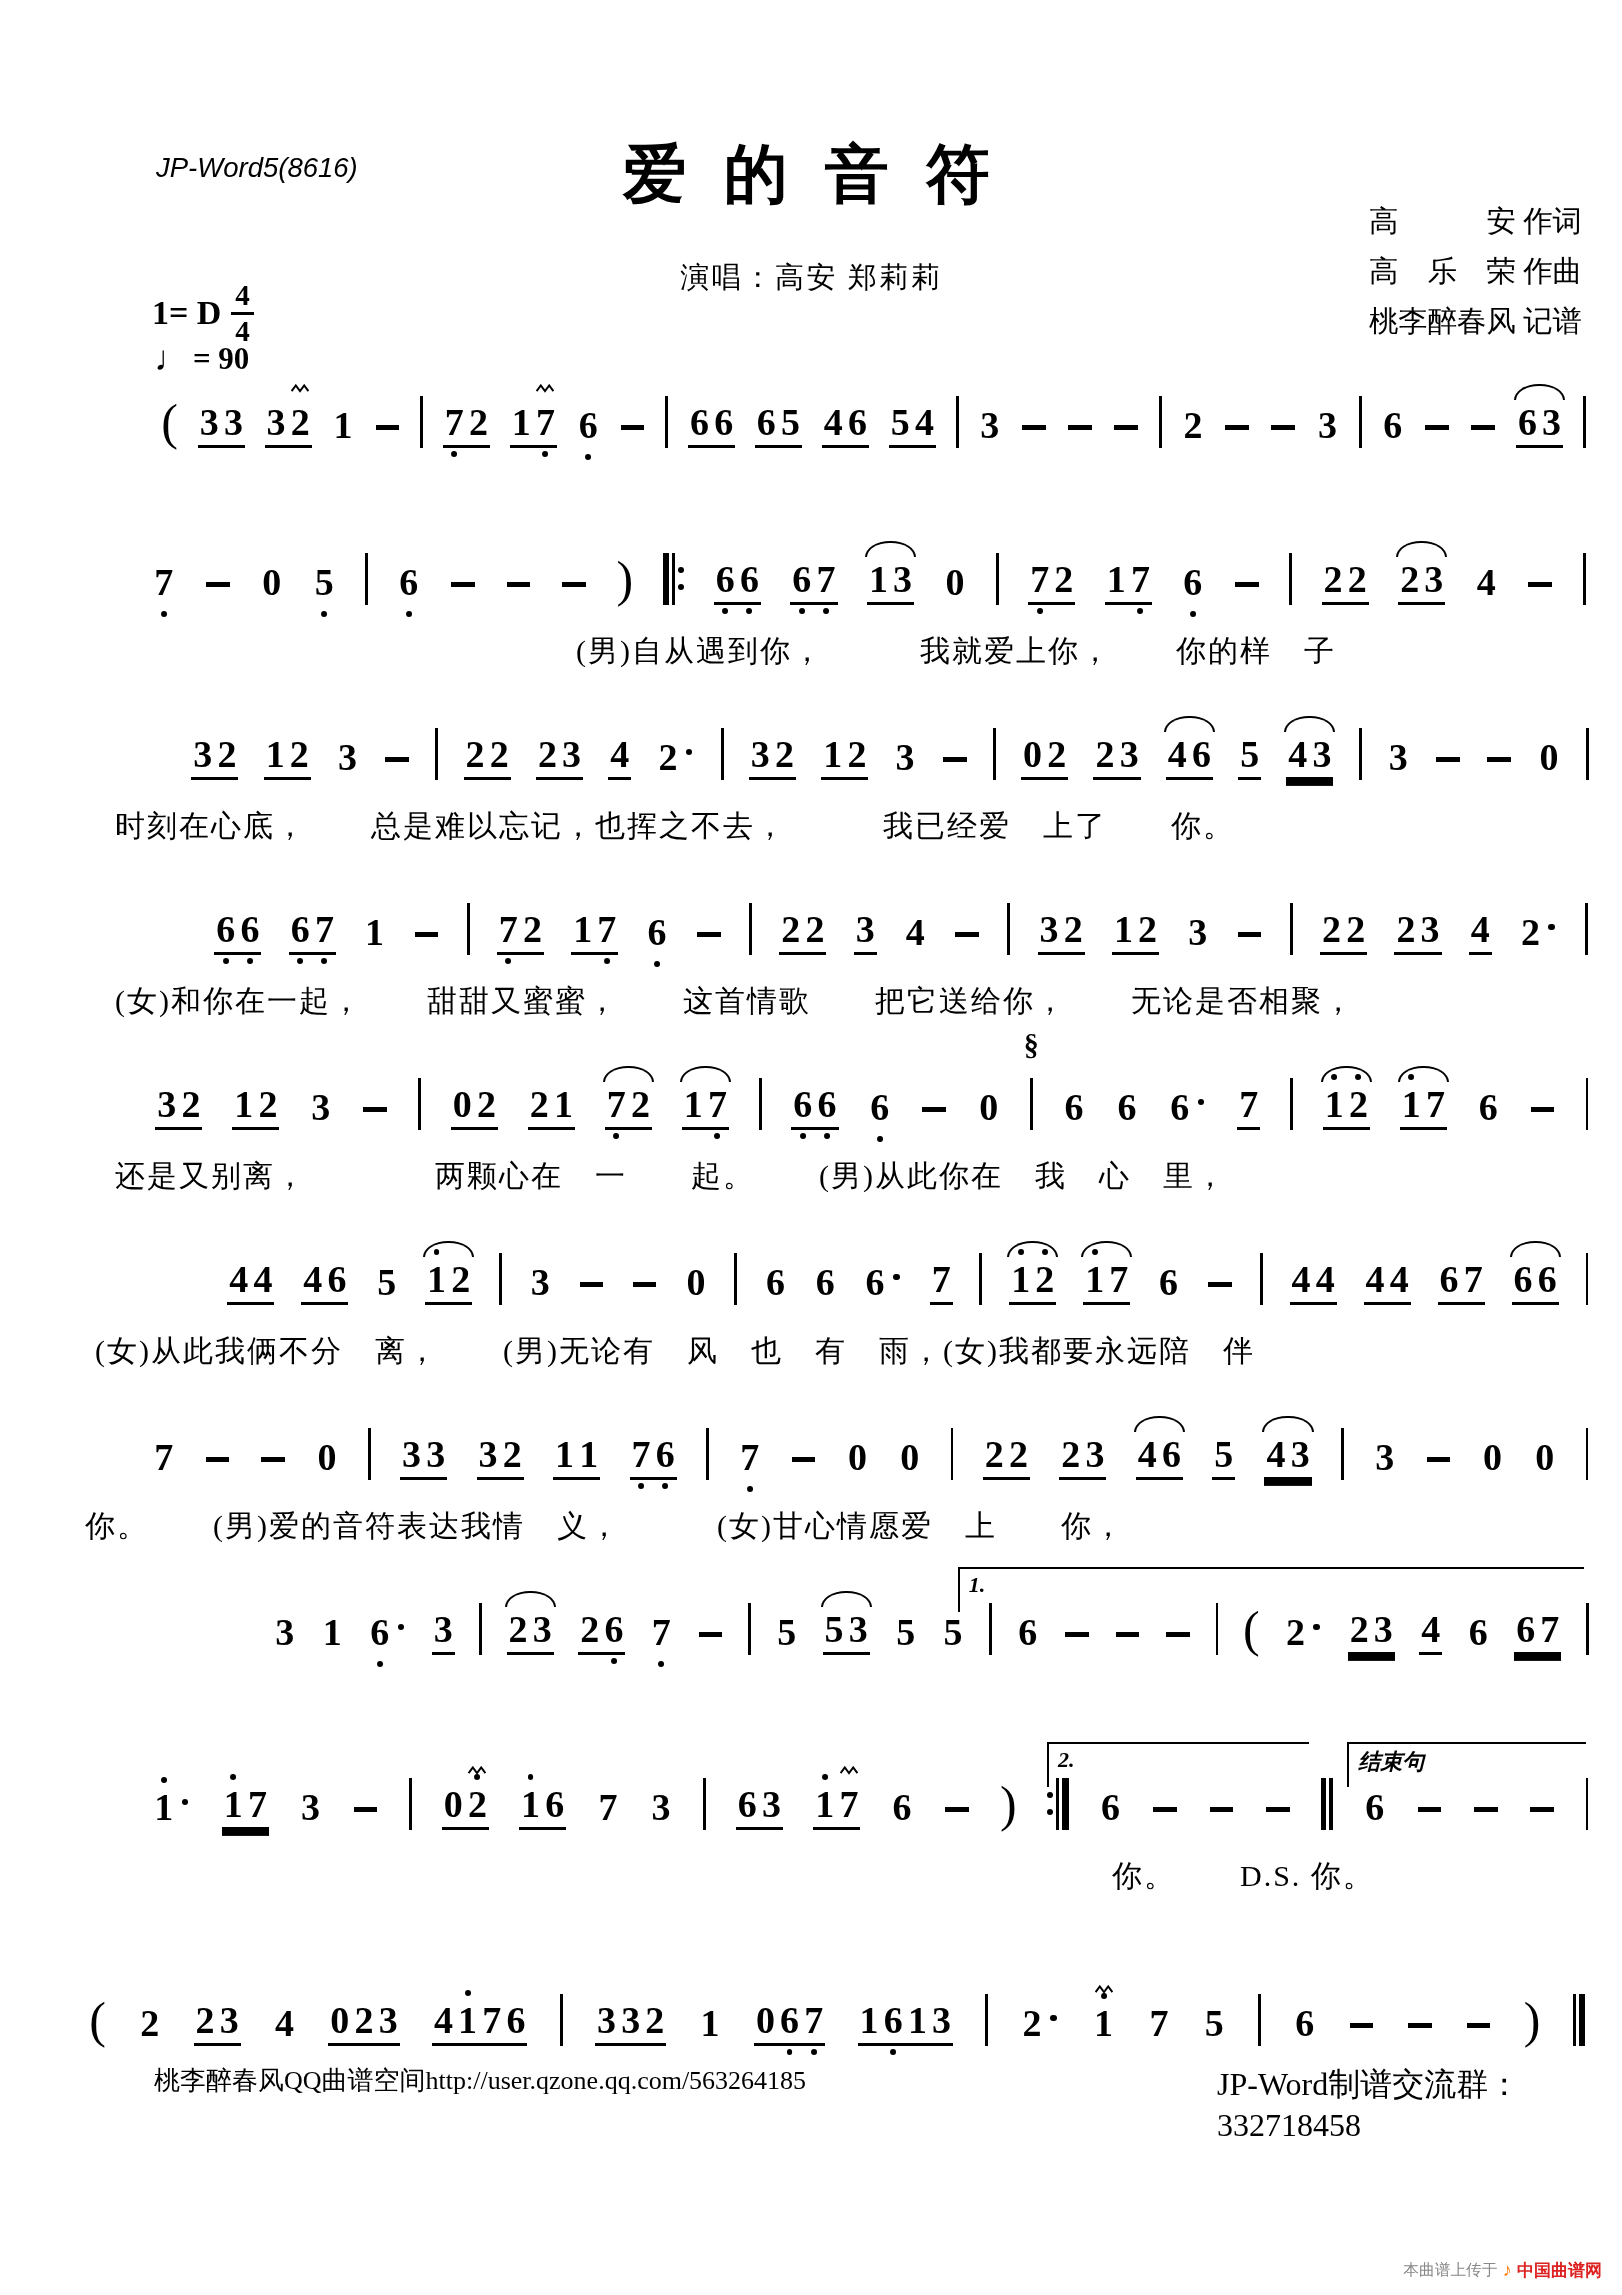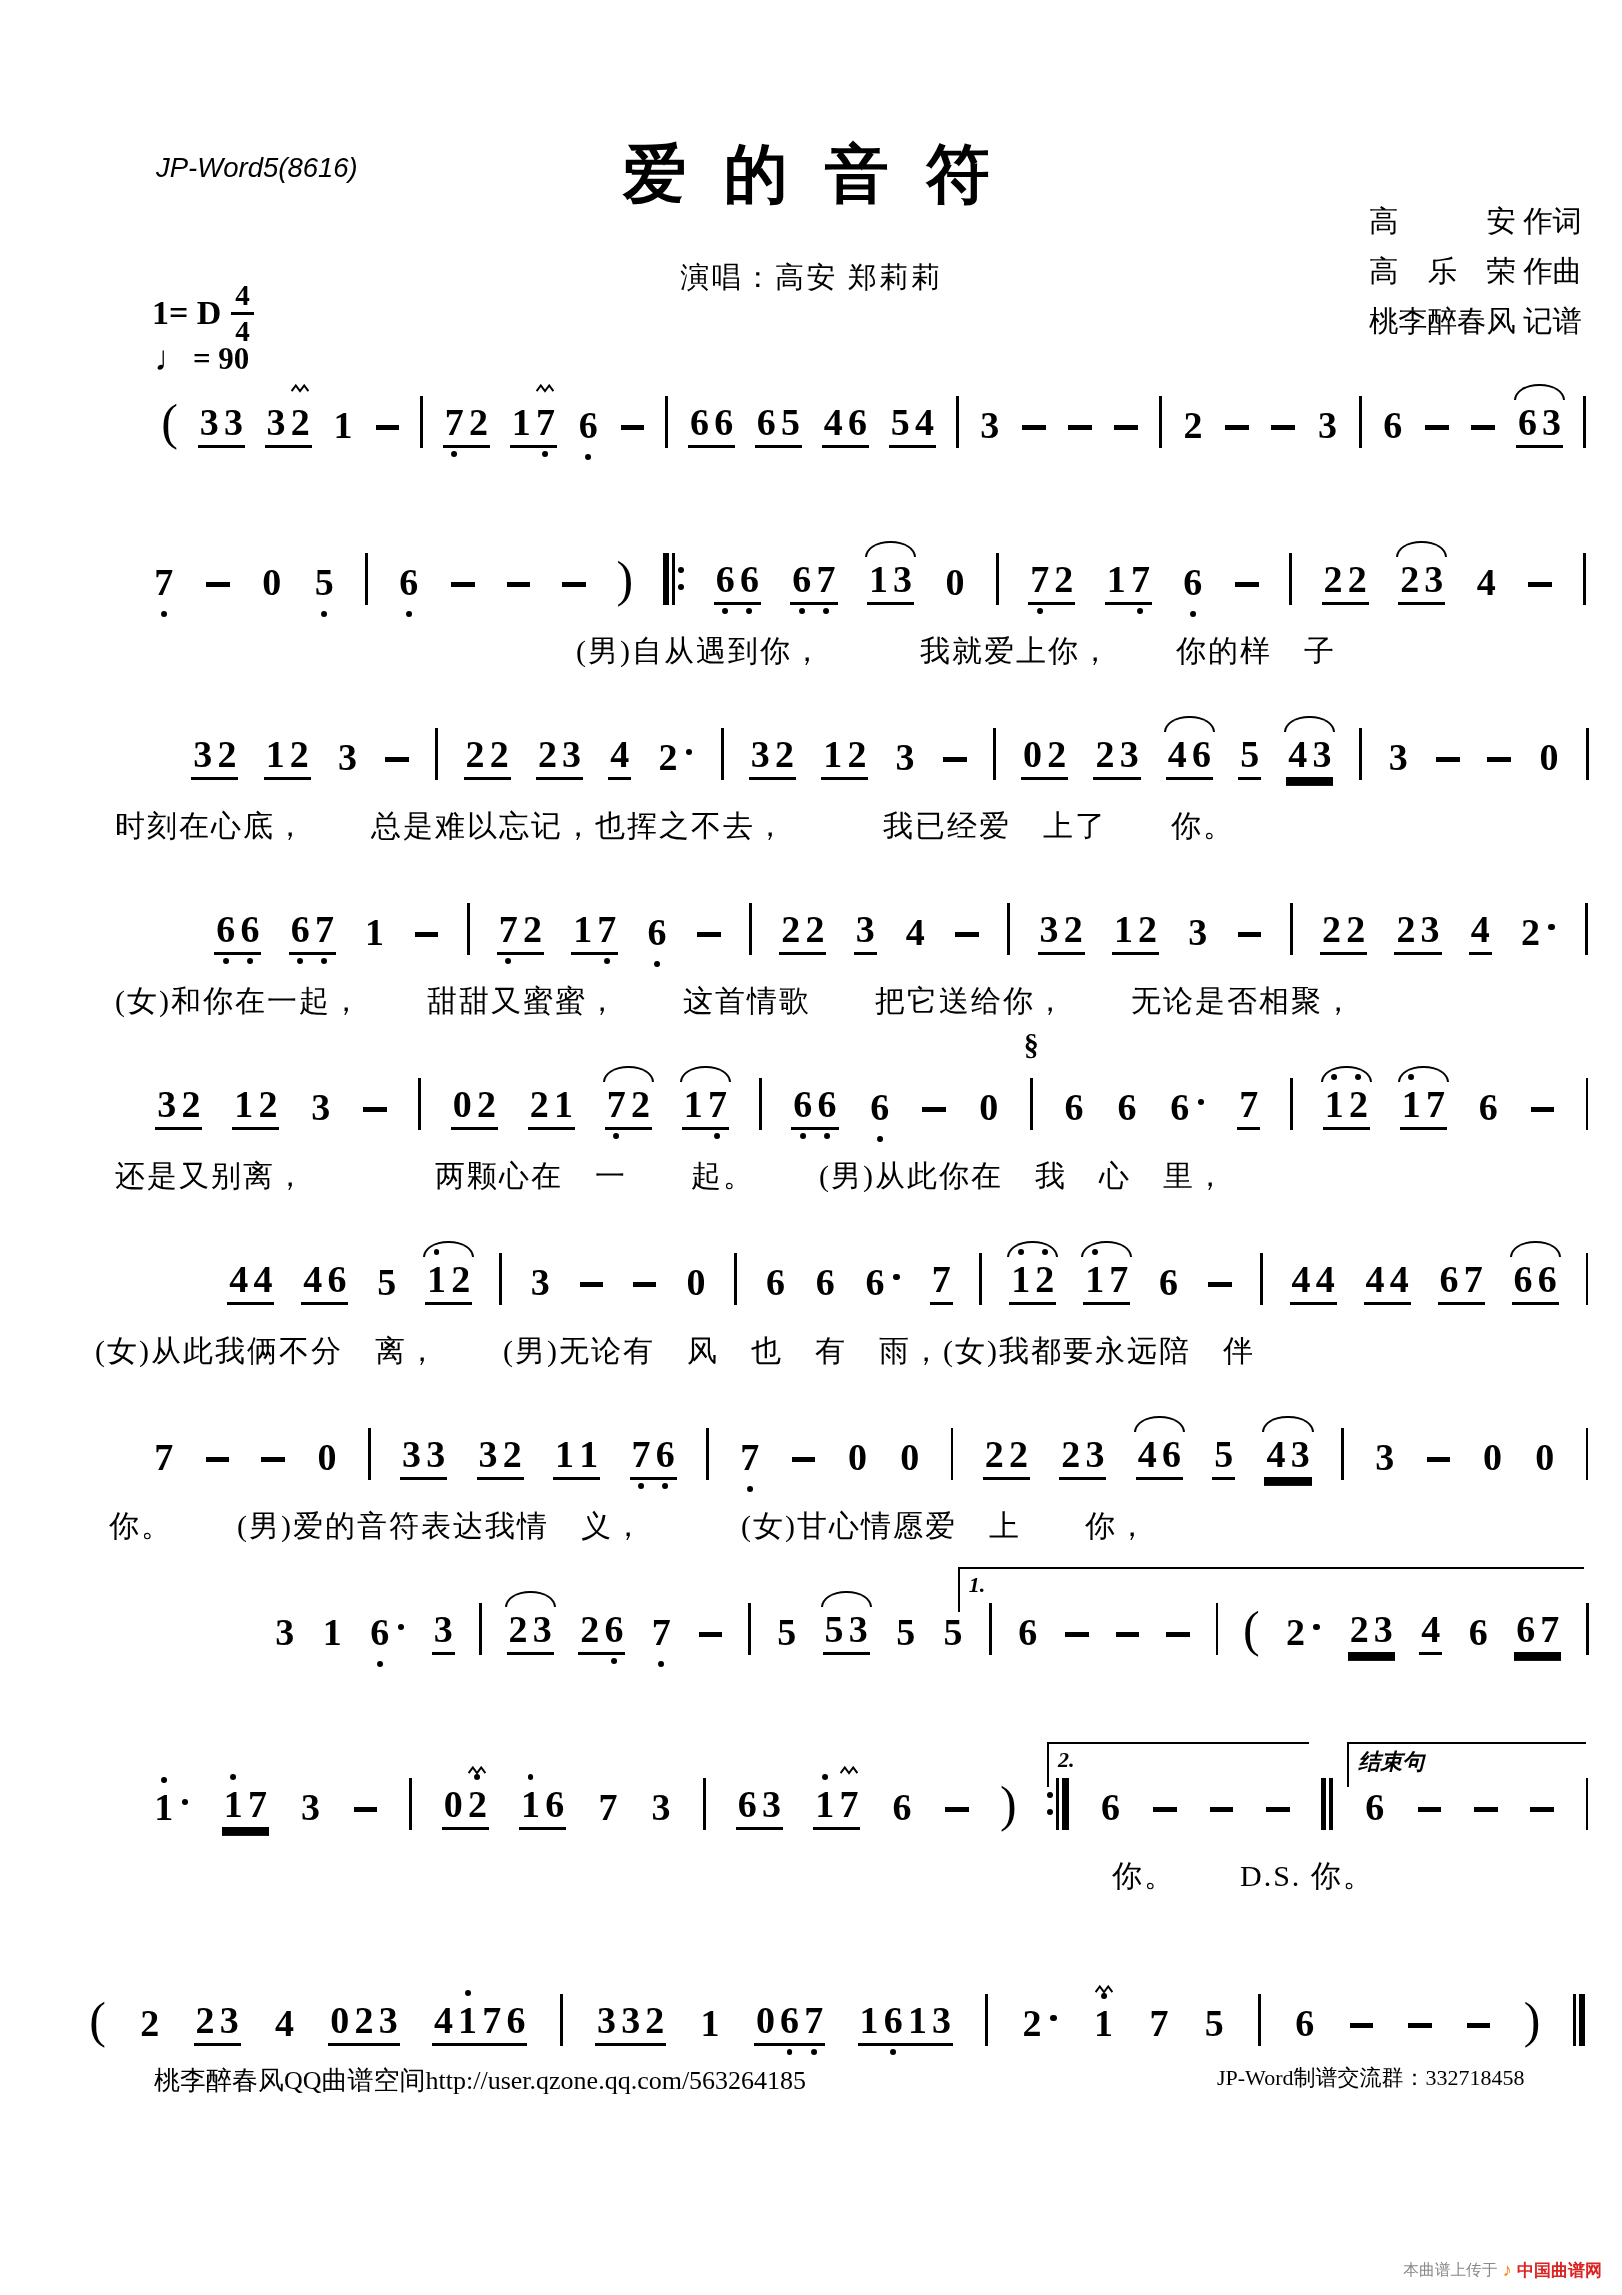--- a/index.html
+++ b/index.html
@@ -33,21 +33,21 @@
   .sys-7 .notes-row{padding:0 33px 0 151px}
   .sys-8 .notes-row{padding:0 33px 0 272px}
   .sys-9 .notes-row{padding:0 33px 0 151px}
   .sys-10 .notes-row{padding:0 36px 0 88px}
   .lyrics-row{position:absolute;top:98px;left:0;right:0;font-size:30px;white-space:pre;letter-spacing:2px;}
   .sys-2 .lyrics-row{padding-left:576px}
   .sys-3 .lyrics-row{padding-left:115px}
   .sys-4 .lyrics-row{padding-left:115px}
   .sys-5 .lyrics-row{padding-left:115px}
   .sys-6 .lyrics-row{padding-left:95px}
-  .sys-7 .lyrics-row{padding-left:109px}
+  .sys-7 .lyrics-row{padding-left:85px}
   .sys-8 .lyrics-row{padding-left:157px}
   .sys-9 .lyrics-row{padding-left:1112px}
   
   .grp{position:relative;display:inline-flex;align-items:flex-end;margin:0 1.3px;}
   .digits{display:inline-flex;align-items:flex-end;gap:5.2px;padding:0 2px 3.3px 2px;position:relative;}
   .digits.u1{border-bottom:3.3px solid #000;}
   .digits.u2{border-bottom:3.3px solid #000;box-shadow:0 5.9px 0 0 #000;}
   .d{position:relative;font-size:38px;line-height:1;font-weight:bold;}
   .hidot,.lodot{position:absolute;left:50%;transform:translateX(-50%);width:5.9px;height:5.9px;
                 border-radius:50%;background:#000;}
@@ -63,21 +63,21 @@
   .bar.thick{width:6.5px}.bar.med{width:4.3px}
   .dots{display:flex;flex-direction:column;justify-content:center;gap:10.5px;height:52px;}
   .dots i{display:block;width:5.9px;height:5.9px;border-radius:50%;background:#000;}
   .paren{font-size:50px;line-height:.9;margin:0 1.3px 2.6px 1.3px;font-weight:400;}
   .segno{position:absolute;top:-50px;left:50%;transform:translateX(-50%);
          font-size:30px;font-weight:bold;}
   .volta{position:absolute;top:-15.7px;height:43px;border-top:2.6px solid #000;border-left:2.6px solid #000;}
   .volta-label{position:absolute;top:2.6px;left:9.2px;font:italic bold 22px "Liberation Serif",serif;white-space:nowrap;}
   
   .footer-left{position:absolute;left:154px;top:2063px;font-size:26px;}
-  .footer-right{position:absolute;left:1217px;top:2063px;font-size:22px;}
+  .footer-right{position:absolute;left:1217px;top:2063px;font-size:32px;}
   .watermark{position:absolute;right:21px;top:2259px;display:flex;align-items:center;gap:5.2px;font-size:15.7px;}
   .watermark .pre{color:#888;}
   .watermark .note{color:#f70;font-size:18.3px;}
   .watermark .site{color:#d22;font-weight:bold;font-size:17px;}
 </style>
 </head>
 <body>
 
 <div class="page">
   <div class="gen">JP-Word5(8616)</div>

